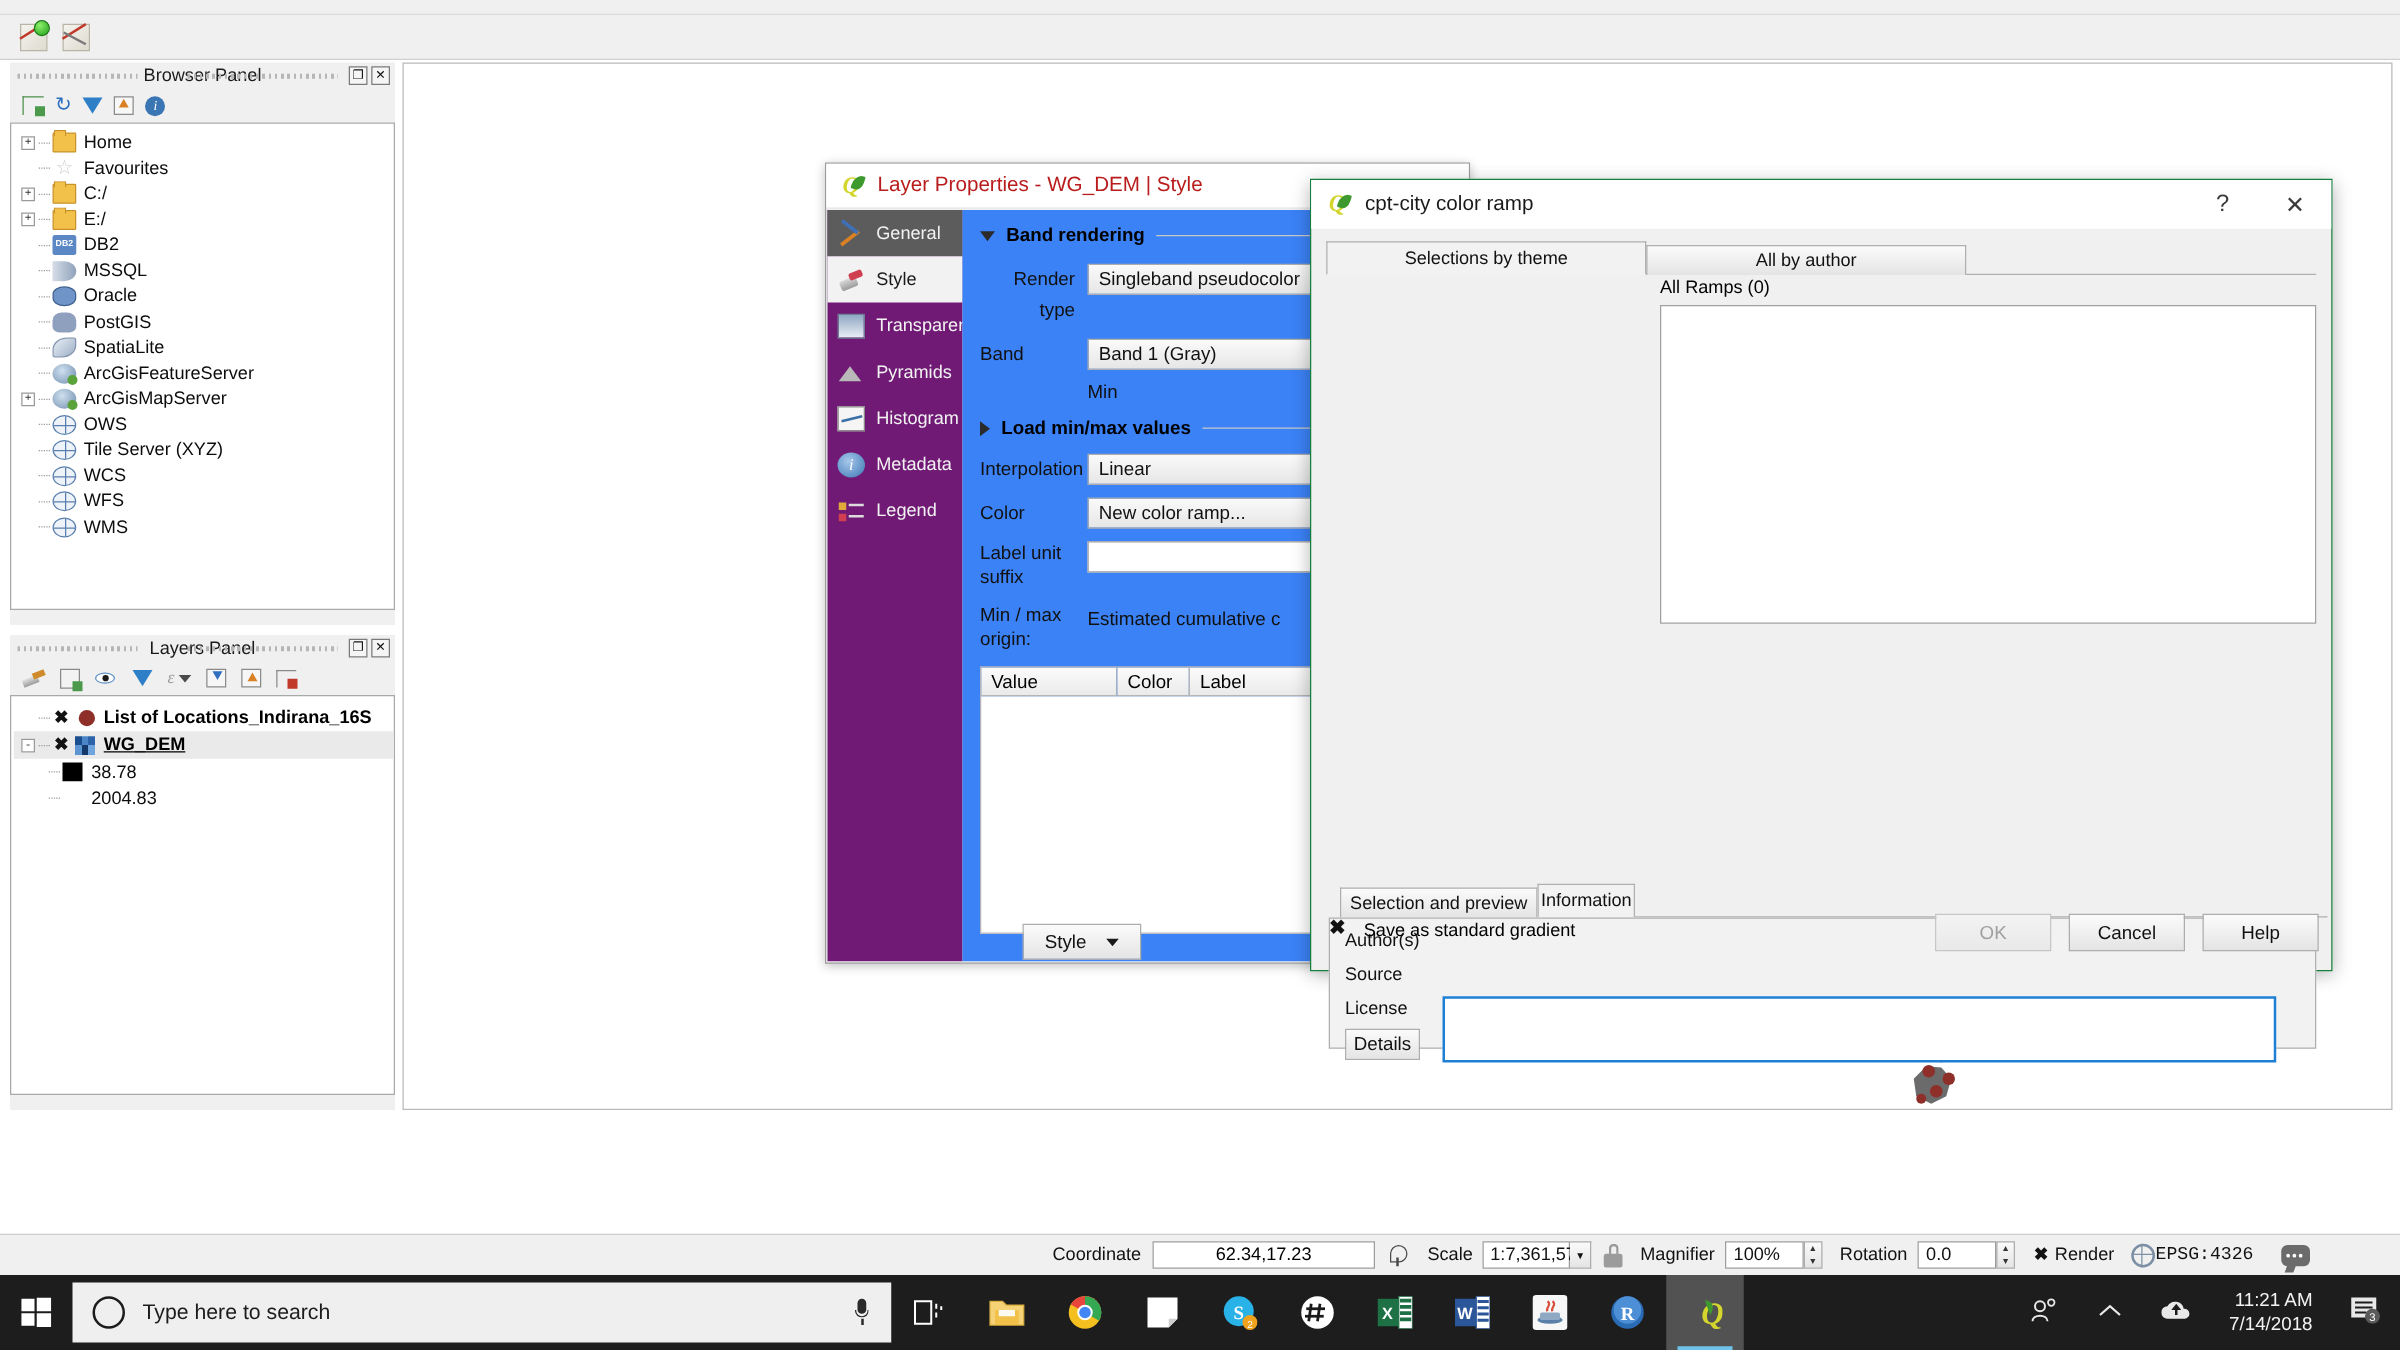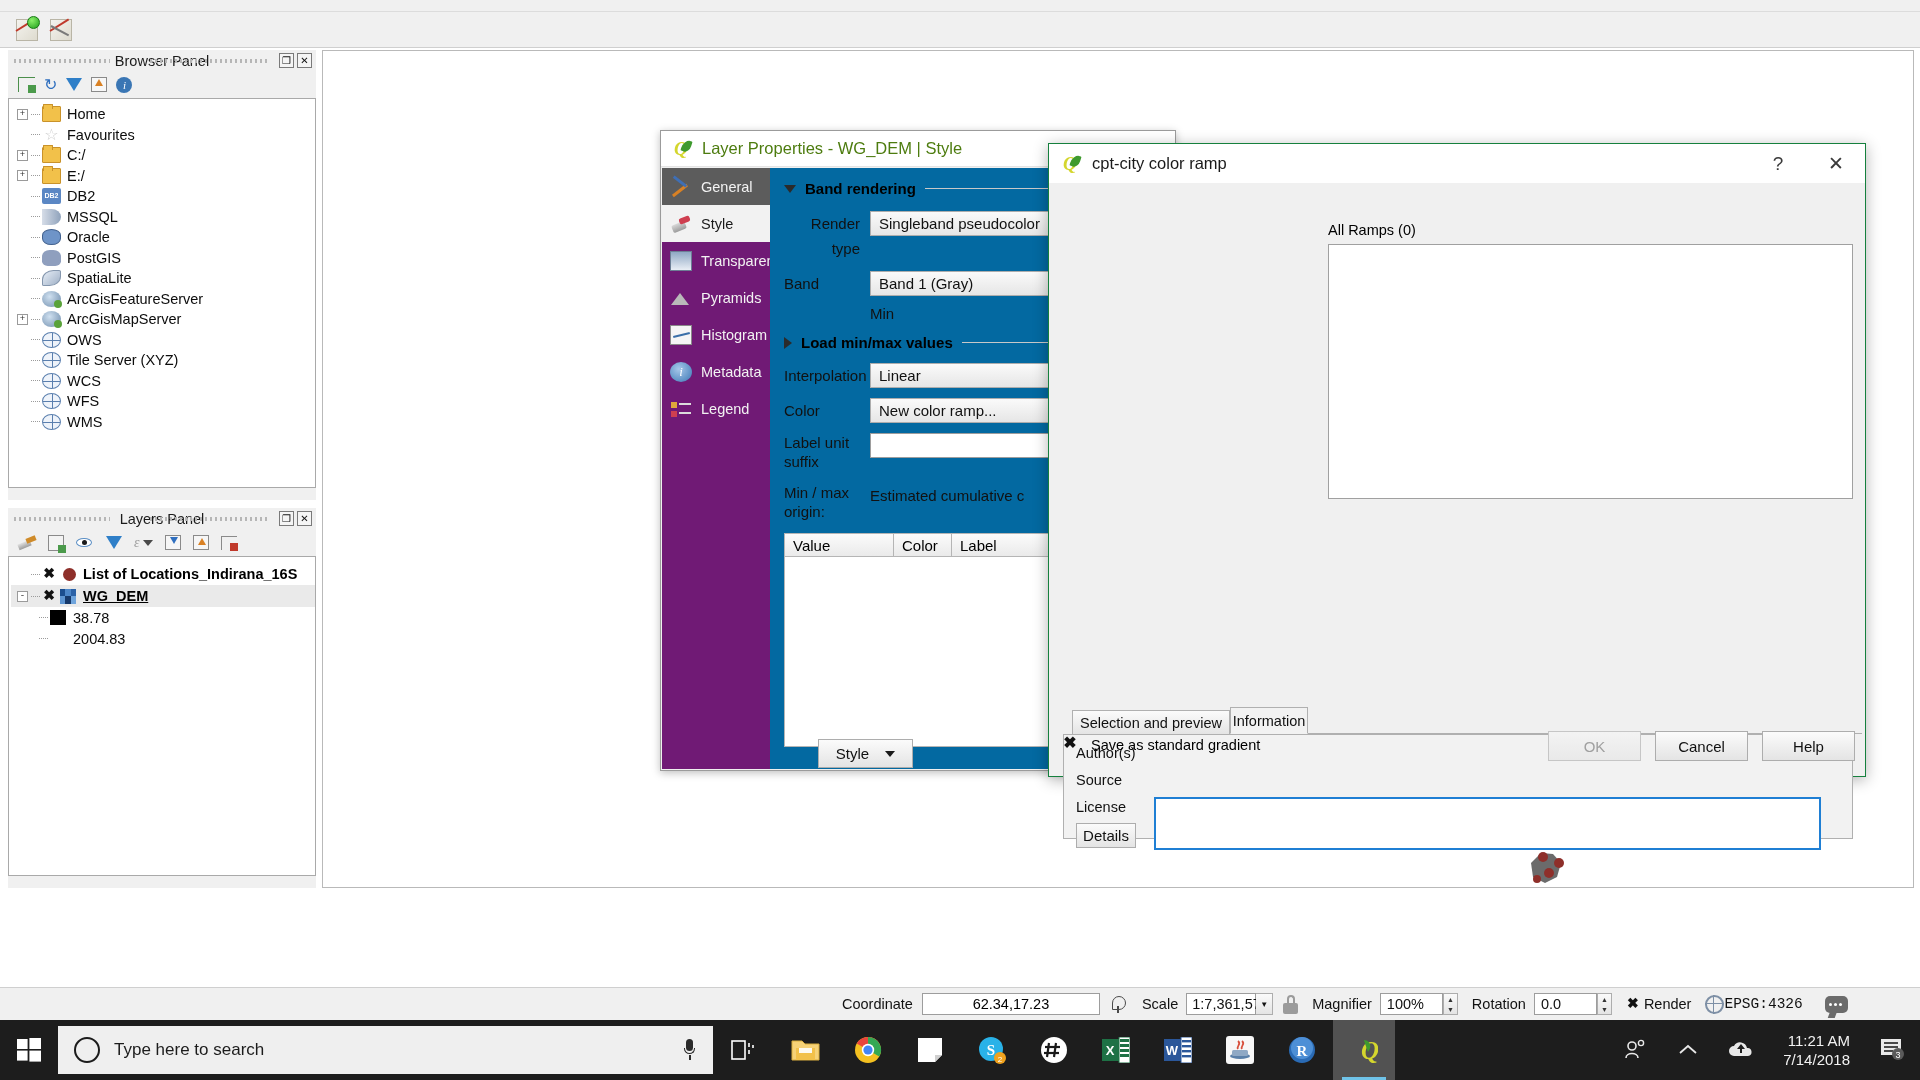--- a/index.html
+++ b/index.html
@@ -119,21 +119,21 @@
 
   
   .lp {
     position:absolute; background:#f0f0f0; border:1px solid #9b9b9b;
     box-shadow:0 2px 8px rgba(0,0,0,.25);
   }
   .lp-title {
     height:36px; background:#ffffff; display:flex; align-items:center;
     padding-left:13px; gap:9px; border-bottom:1px solid #e4e4e4;
   }
-  .lp-title-text { font-size:16.5px; color:#4d7c0f; }
+  .lp-title-text { font-size:16.5px; color:#b91c1c; }
   .qgis-logo { width:19px; height:19px; position:relative; flex:0 0 auto; }
   .qgis-logo .q { position:absolute; inset:0; color:#d4d62e; font-size:19px; font-weight:bold; font-style:italic; line-height:19px; font-family:"Liberation Serif",serif; }
   .qgis-logo .leaf { position:absolute; left:8px; top:1px; width:9px; height:12px; background:#3e9a2e; border-radius:80% 10% 60% 10%; transform:rotate(18deg); }
 
   .lp-sidebar { position:absolute; left:1px; top:37px; width:108px; bottom:1px; background:#701a75; }
   .lp-item {
     height:37px; display:flex; align-items:center; gap:9px; padding-left:8px;
     color:#f2f2f2; font-size:14.5px; cursor:pointer;
   }
   .lp-item.sel { background:#f2f2f2; color:#1a1a1a; }
@@ -145,21 +145,21 @@
   .lpi-brush:after{content:"";position:absolute;left:9px;top:3px;width:11px;height:6px;background:#cf3f50;transform:rotate(-22deg);border-radius:2px;}
   .lpi-transp{background:linear-gradient(180deg,#8fa8c4,#e9eef5);border:1px solid #6d7f95;}
   .lpi-pyr:before{content:"";position:absolute;left:1px;bottom:3px;border-left:9px solid transparent;border-right:9px solid transparent;border-bottom:12px solid #b9b9b9;}
   .lpi-hist{background:#f5f5f5;border:1px solid #8a8a8a;}
   .lpi-hist:after{content:"";position:absolute;left:2px;top:8px;width:17px;height:2px;background:#3a6fa8;transform:rotate(-14deg);}
   .lpi-meta{background:radial-gradient(circle at 40% 35%,#a7c8ea,#3a76b4);border-radius:50%;color:#fff;font-size:13px;font-style:italic;text-align:center;line-height:20px;font-family:"Liberation Serif",serif;}
   .lpi-leg:before{content:"";position:absolute;left:1px;top:3px;width:6px;height:6px;background:#e0a93a;}
   .lpi-leg:after{content:"";position:absolute;left:1px;top:12px;width:6px;height:6px;background:#cf3f50;}
   .lpi-leg i{position:absolute;left:9px;top:4px;width:12px;height:2px;background:#dcdcdc;box-shadow:0 9px 0 #dcdcdc;}
 
-  .lp-content { position:absolute; left:109px; top:37px; right:1px; bottom:1px; background:#0369a1; padding:12px 0 0 14px; }
+  .lp-content { position:absolute; left:109px; top:37px; right:1px; bottom:1px; background:#3b82f6; padding:12px 0 0 14px; }
 
   .sect-head { display:flex; align-items:center; gap:9px; font-weight:bold; font-size:15px; }
   .tri-d { width:0;height:0;border-left:6px solid transparent;border-right:6px solid transparent;border-top:8px solid #2b2b2b; cursor:pointer;}
   .tri-r { width:0;height:0;border-top:6px solid transparent;border-bottom:6px solid transparent;border-left:8px solid #2b2b2b; cursor:pointer;}
   .sect-line { flex:1; height:1px; background:#c8c8c8; }
 
   .frow { display:flex; align-items:flex-start; margin-top:12px; }
   .flabel { font-size:15px; color:#111; }
   .combo {
     height:25px; background:linear-gradient(180deg,#fafafa,#e6e6e6);
@@ -602,20 +602,29 @@
           <span class="q">Q</span>
           <span class="leaf"></span>
         </span>
       <span class="cpt-title-text">cpt-city color ramp</span>
       <span class="cpt-title-btns">
         <span class="cpt-tb">?</span>
         <span class="cpt-tb">✕</span>
       </span>
     </div>
 
+    <div class="tabs" style="position:absolute; left:12px; top:49px; width:792px;" id="cpt-tabs">
+        <div class="tab active" style="width: 256px;">
+          <span>Selections by theme</span>
+        </div>
+        <div class="tab" style="width: 256px;">
+          <span>All by author</span>
+        </div>
+        <div class="tab-underline"></div>
+      </div>
 
 
     <div style="position:absolute; left:279px; top:78px; width:525px; height:20px; font-size:14.5px;">All Ramps (0)</div>
     <div class="listbox" style="position:absolute; left:279px; top:100px; width:525px; height:255px;"></div>
 
     <div class="tabs" style="position:absolute; left:23px; top:563px; width:790px;" id="cpt-lower-tabs">
         <div class="tab" style="width: 158px;">
           <span>Selection and preview</span>
         </div>
         <div class="tab active" style="width: 78px;">

